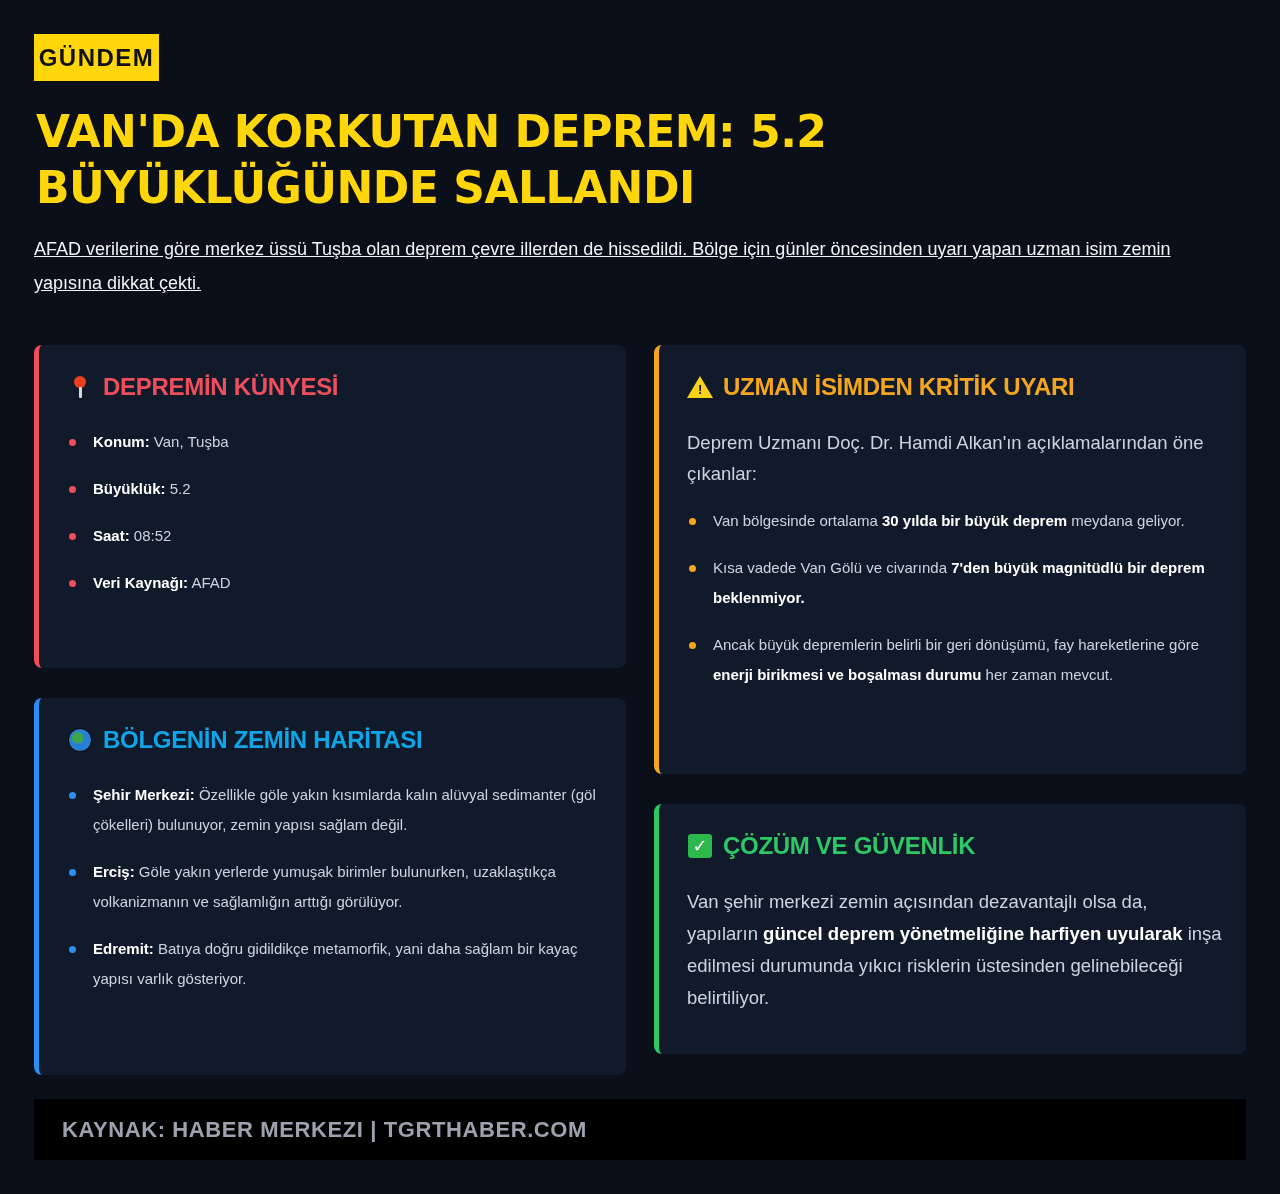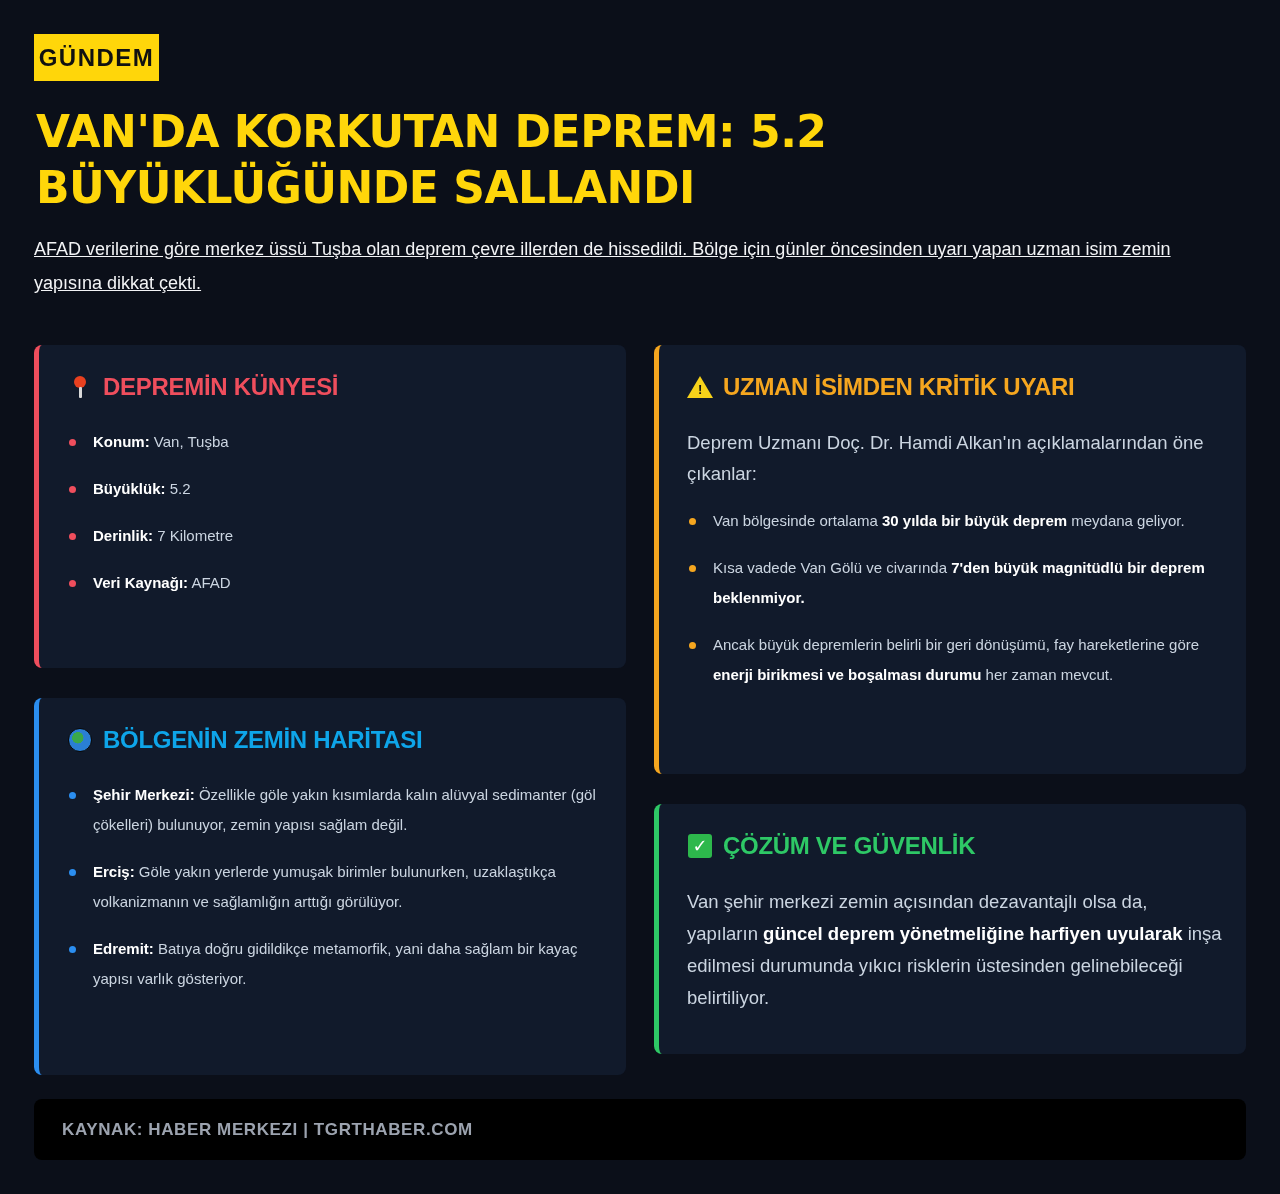--- a/index.html
+++ b/index.html
@@ -75,43 +75,43 @@
   .pin { position: relative; width: 14px; height: 26px; }
   .pin::before { content:""; position:absolute; left:1px; top:2px; width:12px; height:12px; border-radius:50%; background:#e8401f; }
   .pin::after { content:""; position:absolute; left:5.5px; top:13px; width:3px; height:11px; background:#d9d9d9; border-radius:1px; }
   .globe { width: 24px; height: 24px; border-radius: 50%; background: radial-gradient(circle at 40% 40%, #3aa84a 0 30%, #2a7fd4 31%); border: 1px solid #0a0a0a; }
   .warn { width: 0; height: 0; border-left: 13px solid transparent; border-right: 13px solid transparent; border-bottom: 22px solid #f7d21a; position: relative; }
   .warn span { position: absolute; left: -2px; top: 6px; font-size: 13px; color: #111; font-weight: 700; }
   .check { width: 24px; height: 24px; background: #2db84c; border-radius: 3px; color: #fff; font-size: 18px; font-weight: 700; line-height: 24px; text-align: center; }
 
   .footer {
     position: absolute; left: 34px; top: 1099px; width: 1212px; height: 61px;
-    background: #000000; border-radius: 8px;
+    background: #000000; border-radius: 1px;
     display: flex; align-items: center; padding-left: 28px;
-    color: #9ca3af; font-weight: 700; font-size: 17px; letter-spacing: 0.6px;
+    color: #9ca3af; font-weight: 700; font-size: 22px; letter-spacing: 0.6px;
   }
 </style>
 </head>
 <body>
 
 <div class="tag">GÜNDEM</div>
 <h1 class="title">VAN'DA KORKUTAN DEPREM: 5.2 BÜYÜKLÜĞÜNDE SALLANDI</h1>
 <p class="intro">AFAD verilerine göre merkez üssü Tuşba olan deprem çevre illerden de hissedildi. Bölge için günler öncesinden uyarı yapan uzman isim zemin yapısına dikkat çekti.</p>
 
 <section class="card c-red">
   <h2>
     <span class="icon">
         <span class="pin"></span>
       </span>
     <span>DEPREMİN KÜNYESİ</span>
   </h2>
   <ul>
     <li><b>Konum:</b><span> Van, Tuşba</span></li>
     <li><b>Büyüklük:</b><span> 5.2</span></li>
-    <li><b>Derinlik:</b><span> 7 Kilometre</span></li>
+    <li><b>Saat:</b><span> 08:52</span></li>
     <li><b>Veri Kaynağı:</b><span> AFAD</span></li>
   </ul>
 </section>
 
 <section class="card c-blue">
   <h2>
     <span class="icon">
         <span class="globe"></span>
       </span>
     <span>BÖLGENİN ZEMİN HARİTASI</span>

